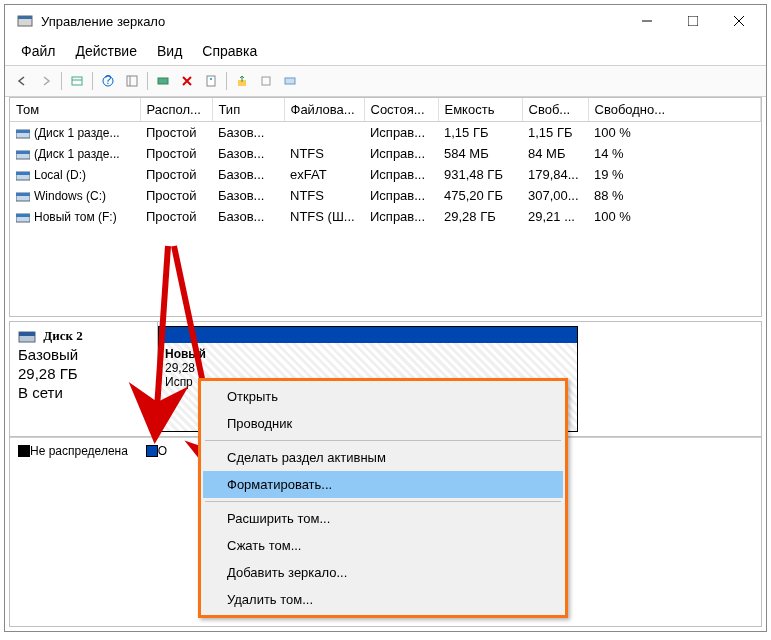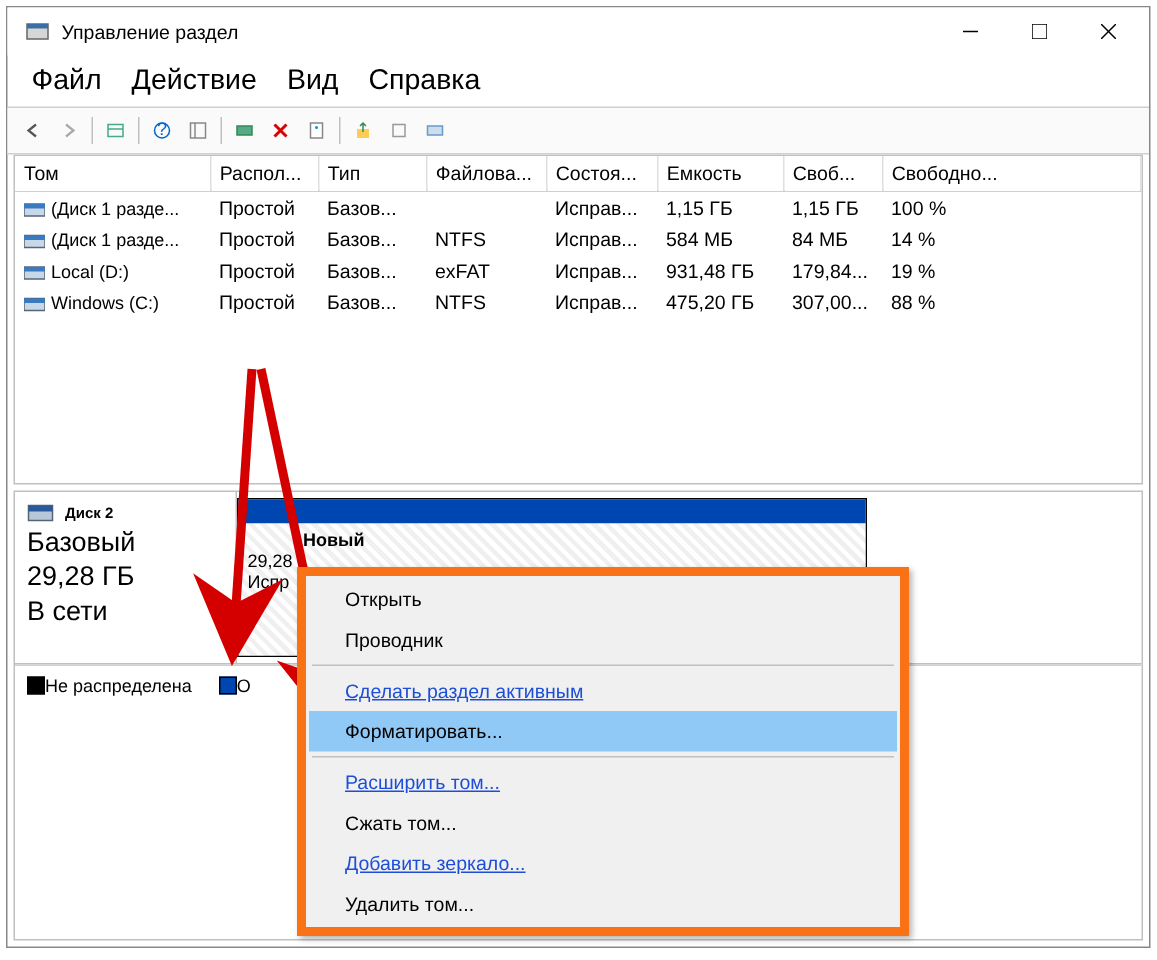--- a/index.html
+++ b/index.html
@@ -4,65 +4,65 @@
 <style>
 * { box-sizing: border-box; margin: 0; padding: 0; font-family: 'Segoe UI', Tahoma, sans-serif; font-size: 12px; }
 body { background: #fff; width: 771px; height: 640px; position: relative; overflow: hidden; }
 .window { border: 1px solid #888; margin: 4px; height: 628px; display: flex; flex-direction: column; background: #fff; }
 .titlebar { height: 32px; display: flex; align-items: center; padding: 0 4px; background: #fff; }
 .titlebar-icon { width: 16px; height: 16px; margin: 0 8px; }
 .titlebar-title { flex: 1; font-size: 13px; }
 .win-controls { display: flex; }
 .win-btn { width: 46px; height: 30px; display: flex; align-items: center; justify-content: center; cursor: pointer; }
 .menubar { display: flex; padding: 2px 6px; border-bottom: 1px solid #d0d0d0; }
-.menu-item { padding: 4px 10px; cursor: pointer; font-size: 19px; }
+.menu-item { padding: 4px 10px; cursor: pointer; font-size: 14px; }
 .toolbar { display: flex; align-items: center; padding: 4px 6px; gap: 2px; border-bottom: 1px solid #d0d0d0; background: #fafafa; }
 .tool-btn { width: 22px; height: 22px; display: flex; align-items: center; justify-content: center; cursor: pointer; border-radius: 2px; }
 .tool-sep { width: 1px; height: 18px; background: #c0c0c0; margin: 0 2px; }
 .content { flex: 1; display: flex; flex-direction: column; overflow: hidden; padding: 0 4px 4px 4px; gap: 4px; }
 .table-wrap { border: 1px solid #c0c0c0; flex: 0 0 auto; min-height: 220px; overflow: hidden; position: relative; }
 table { width: 100%; border-collapse: collapse; table-layout: fixed; }
 th { text-align: left; padding: 4px 6px; background: #fff; border-right: 1px solid #e0e0e0; border-bottom: 1px solid #d0d0d0; font-weight: normal; font-size: 13px; white-space: nowrap; overflow: hidden; text-overflow: ellipsis; position: relative; cursor: pointer; }
 td { padding: 3px 6px; font-size: 13px; white-space: nowrap; overflow: hidden; text-overflow: ellipsis; }
 .vol-icon { display: inline-block; width: 14px; height: 10px; vertical-align: middle; margin-right: 4px; }
 .disk-panel { border: 1px solid #c0c0c0; flex: 1; overflow: auto; position: relative; background: #fff; }
 .disk-row { display: flex; border-bottom: 1px solid #c0c0c0; min-height: 115px; }
 .disk-label { width: 148px; padding: 6px 8px; border-right: 1px solid #c0c0c0; }
 .disk-label .disk-icon { display: inline-block; width: 18px; height: 14px; vertical-align: middle; margin-right: 4px; }
-.disk-name { font-weight: bold; font-size: 10px; }
-.disk-info div { font-size: 18px; margin-top: 2px; }
+.disk-name { font-weight: bold; font-size: 13px; font-family: Liberation Serif, serif; }
+.disk-info div { font-size: 15px; margin-top: 2px; }
 .disk-part-area { flex: 1; display: flex; padding: 0; }
 .partition { flex: 1; border: 1px solid #000; margin: 4px 4px 4px 0; display: flex; flex-direction: column; }
 .part-header { height: 16px; background: #0046b0; }
 .part-body { flex: 1; padding: 4px 6px; font-size: 13px; background: repeating-linear-gradient(45deg, #f0f0f0 0 3px, #fff 3px 6px); }
-.part-body .pn { font-weight: bold; margin-left: 37px; }
+.part-body .pn { font-weight: bold; }
 .legend { padding: 6px 8px; border-top: 1px solid #d0d0d0; display: flex; gap: 18px; font-size: 13px; }
 .legend-item { display: flex; align-items: center; gap: 0; }
 .legend-sw { width: 12px; height: 12px; border: 1px solid #000; }
-.context-menu { position: absolute; background: #f0f0f0; border: 6px solid #f97316; box-shadow: 2px 2px 4px rgba(0,0,0,0.3); width: 408px; z-index: 100; padding: 2px; }
+.context-menu { position: absolute; background: #f0f0f0; border: 3px solid #f97316; box-shadow: 2px 2px 4px rgba(0,0,0,0.3); width: 370px; z-index: 100; padding: 2px; }
 .ctx-item { padding: 6px 24px; font-size: 13px; cursor: pointer; }
-.ctx-item.disabled { color: #1d4ed8; cursor: default; text-decoration: underline; }
+.ctx-item.disabled { color: #000000; cursor: default; }
 .ctx-item.highlighted { background: #90c8f6; }
 .ctx-sep { height: 1px; background: #c0c0c0; margin: 3px 2px; }
 .arrow { position: absolute; z-index: 50; pointer-events: none; }
 svg { display: block; }
 </style>
 </head>
 <body>
 
 <div class="window">
 
   <div class="titlebar">
     <span class="titlebar-icon">
       <svg width="16" height="16">
           <rect x="1" y="3" width="14" height="10" fill="#d6d6d6" stroke="#666"></rect>
           <rect x="1" y="3" width="14" height="3" fill="#3a6ea5"></rect>
         </svg>
     </span>
-    <span class="titlebar-title">Управление раздел</span>
+    <span class="titlebar-title">Управление зеркало</span>
     <div class="win-controls">
       <div class="win-btn">
           <svg width="10" height="10">
             <line x1="0" y1="5" x2="10" y2="5" stroke="#000"></line>
           </svg>
         </div>
       <div class="win-btn">
           <svg width="10" height="10">
             <rect x="0" y="0" width="10" height="10" fill="none" stroke="#000"></rect>
           </svg>
@@ -221,20 +221,33 @@
                     <rect x="0" y="1" width="14" height="3" fill="#3a7ac0"></rect>
                   </svg></span><span>Windows (C:)</span></td>
               <td>Простой</td>
               <td>Базов...</td>
               <td>NTFS</td>
               <td>Исправ...</td>
               <td>475,20 ГБ</td>
               <td>307,00...</td>
               <td>88 %</td>
             </tr>
+            <tr class="vol-row">
+              <td><span class="vol-icon"><svg width="14" height="10">
+                    <rect x="0" y="1" width="14" height="8" fill="#c8d8e8" stroke="#567"></rect>
+                    <rect x="0" y="1" width="14" height="3" fill="#3a7ac0"></rect>
+                  </svg></span><span>Новый том (F:)</span></td>
+              <td>Простой</td>
+              <td>Базов...</td>
+              <td>NTFS (Ш...</td>
+              <td>Исправ...</td>
+              <td>29,28 ГБ</td>
+              <td>29,21 ...</td>
+              <td>100 %</td>
+            </tr>
           </tbody>
       </table>
     </div>
 
     <div class="disk-panel">
       <div class="disk-row">
         <div class="disk-label">
           <div>
             <span class="disk-icon">
               <svg width="18" height="14">

